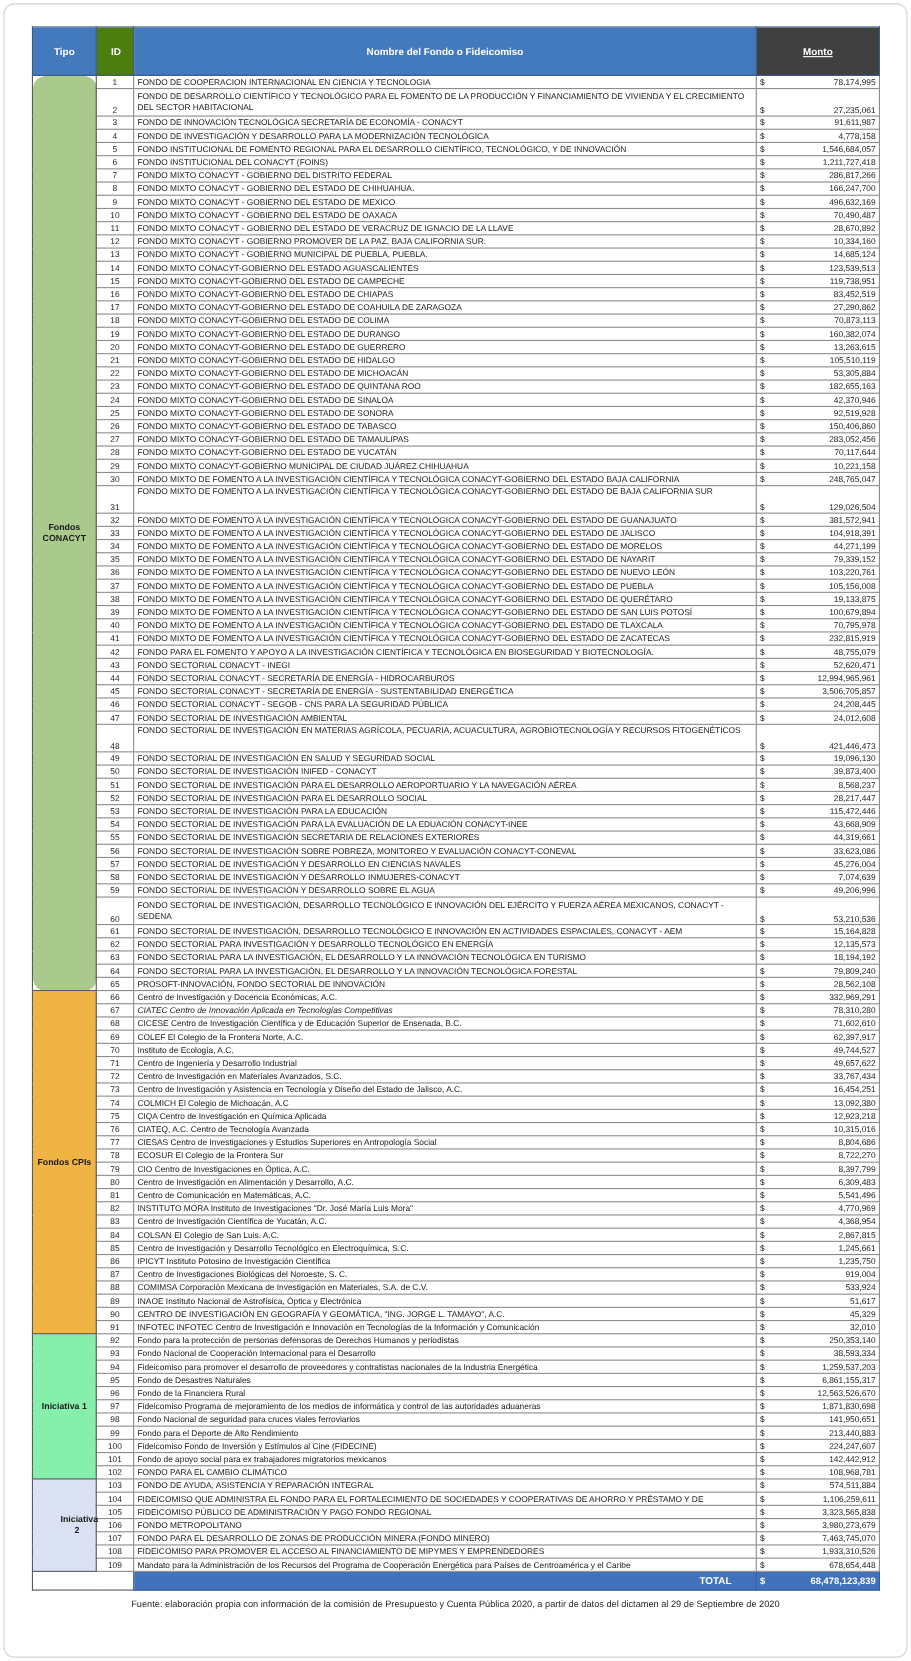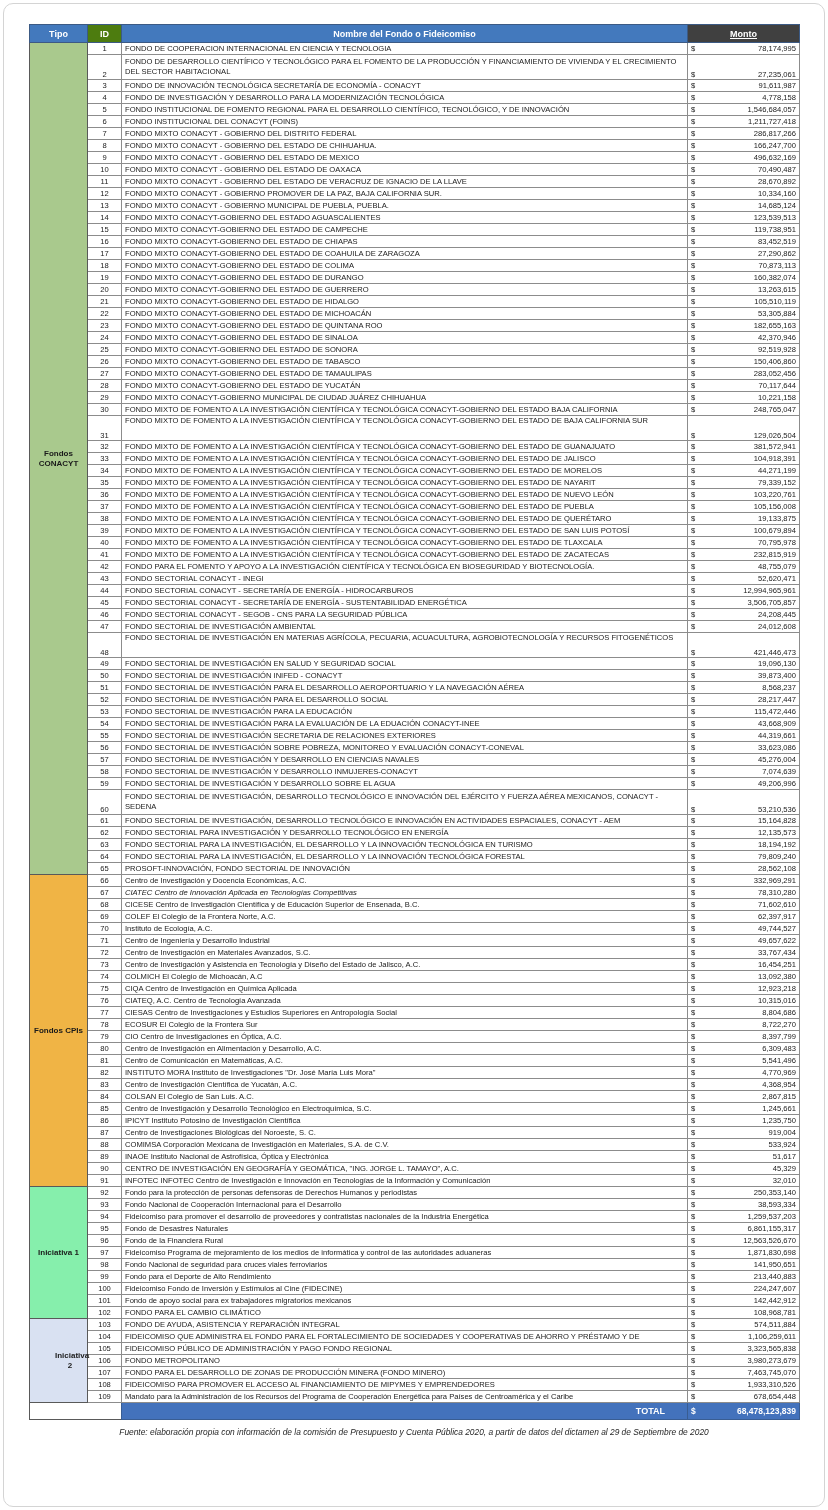--- a/index.html
+++ b/index.html
@@ -6,40 +6,40 @@
   body{width:828px;height:1510px;background:#f2f2f2;font-family:"Liberation Sans",sans-serif;}
   .canvas{position:relative;width:828px;height:1510px;background:#ffffff;overflow:hidden;}
   .frame{position:absolute;inset:3px;border:1px solid #d4d4d4;border-radius:10px;pointer-events:none;}
   .content{position:absolute;left:29px;top:24px;width:770px;}
   table{border-collapse:collapse;table-layout:fixed;width:770px;border:1px solid #595959;}
   col.c-tipo{width:58px;}
   col.c-id{width:34px;}
   col.c-name{width:566px;}
   col.c-monto{width:112px;}
   th{height:17px;color:#ffffff;font-size:9px;font-weight:bold;text-align:center;
-     border:1px solid #3c5a84;padding:0;}
+     border:1px solid #3c5a84;padding:13px;}
   td{border:1px solid #8c8c8c;padding:0;color:#1a1a1a;}
   tr.h1{height:12px;}
   tr.h2{height:25px;}
   td.idc{text-align:center;font-size:7.6px;}
   td.name .nm{padding:0 3px;font-size:7.6px;white-space:nowrap;overflow:hidden;line-height:11px;}
   tr.h2 td.name .nm{white-space:normal;line-height:10px;}
   tr.clip td.name{vertical-align:top;}
   tr.clip td.name .nm{height:16px;overflow:hidden;}
   tr.h2 td.idc,tr.h2 td.monto{vertical-align:bottom;}
   td.name.it .nm{font-style:italic;}
   td.monto{font-size:7.6px;}
   .mrow{display:flex;justify-content:space-between;padding:0 3px;}
   td.tipo{font-weight:bold;font-size:8px;text-align:center;vertical-align:middle;border:1px solid #595959;}
   td.tipo div{line-height:10px;padding:0 2px;}
   tr.trow td.blank{border:none;background:#ffffff;border-top:1px solid #8c8c8c;}
   tr.trow{height:17px;}
   tr.trow td.tlabel{color:#ffffff;font-weight:bold;font-size:9px;text-align:right;padding-right:22px;border:1px solid #395d92;}
   tr.trow td.tmonto{color:#ffffff;font-weight:bold;font-size:8.5px;border:1px solid #395d92;}
-  .fuente{width:770px;text-align:center;margin-top:7px;font-size:8.4px;color:#262626;font-style:italic;}
+  .fuente{width:770px;text-align:center;margin-top:7px;font-size:8.4px;color:#262626;}
 </style>
 </head>
 <body>
 
 <div class="canvas">
   <div class="frame"></div>
   <div class="content">
     <table>
       <colgroup>
         <col class="c-tipo">
@@ -51,21 +51,21 @@
         <tr>
           <th style="background: rgb(67, 121, 189); color: rgb(255, 255, 255);">Tipo</th>
           <th style="background: #4d7c0f; color: rgb(255, 255, 255);">ID</th>
           <th style="background: rgb(67, 121, 189); color: rgb(255, 255, 255);">Nombre del Fondo o Fideicomiso</th>
           <th style="background: #404040; color: rgb(255, 255, 255); text-decoration: underline;">Monto</th>
         </tr>
       </thead>
       <tbody>
 
       <tr class="h1">
-            <td class="tipo" rowspan="65" style="background: rgb(169, 201, 141);">
+            <td class="tipo" rowspan="65" style="background: rgb(169, 201, 141); border-radius: 12px;">
               <div>Fondos CONACYT</div>
             </td>
             <td class="idc">1</td>
             <td class="name">
               <div class="nm">FONDO DE COOPERACION INTERNACIONAL EN CIENCIA Y TECNOLOGIA</div>
             </td>
             <td class="monto">
               <div class="mrow">
                 <span class="cur">$</span>
                 <span class="amt">78,174,995</span>

